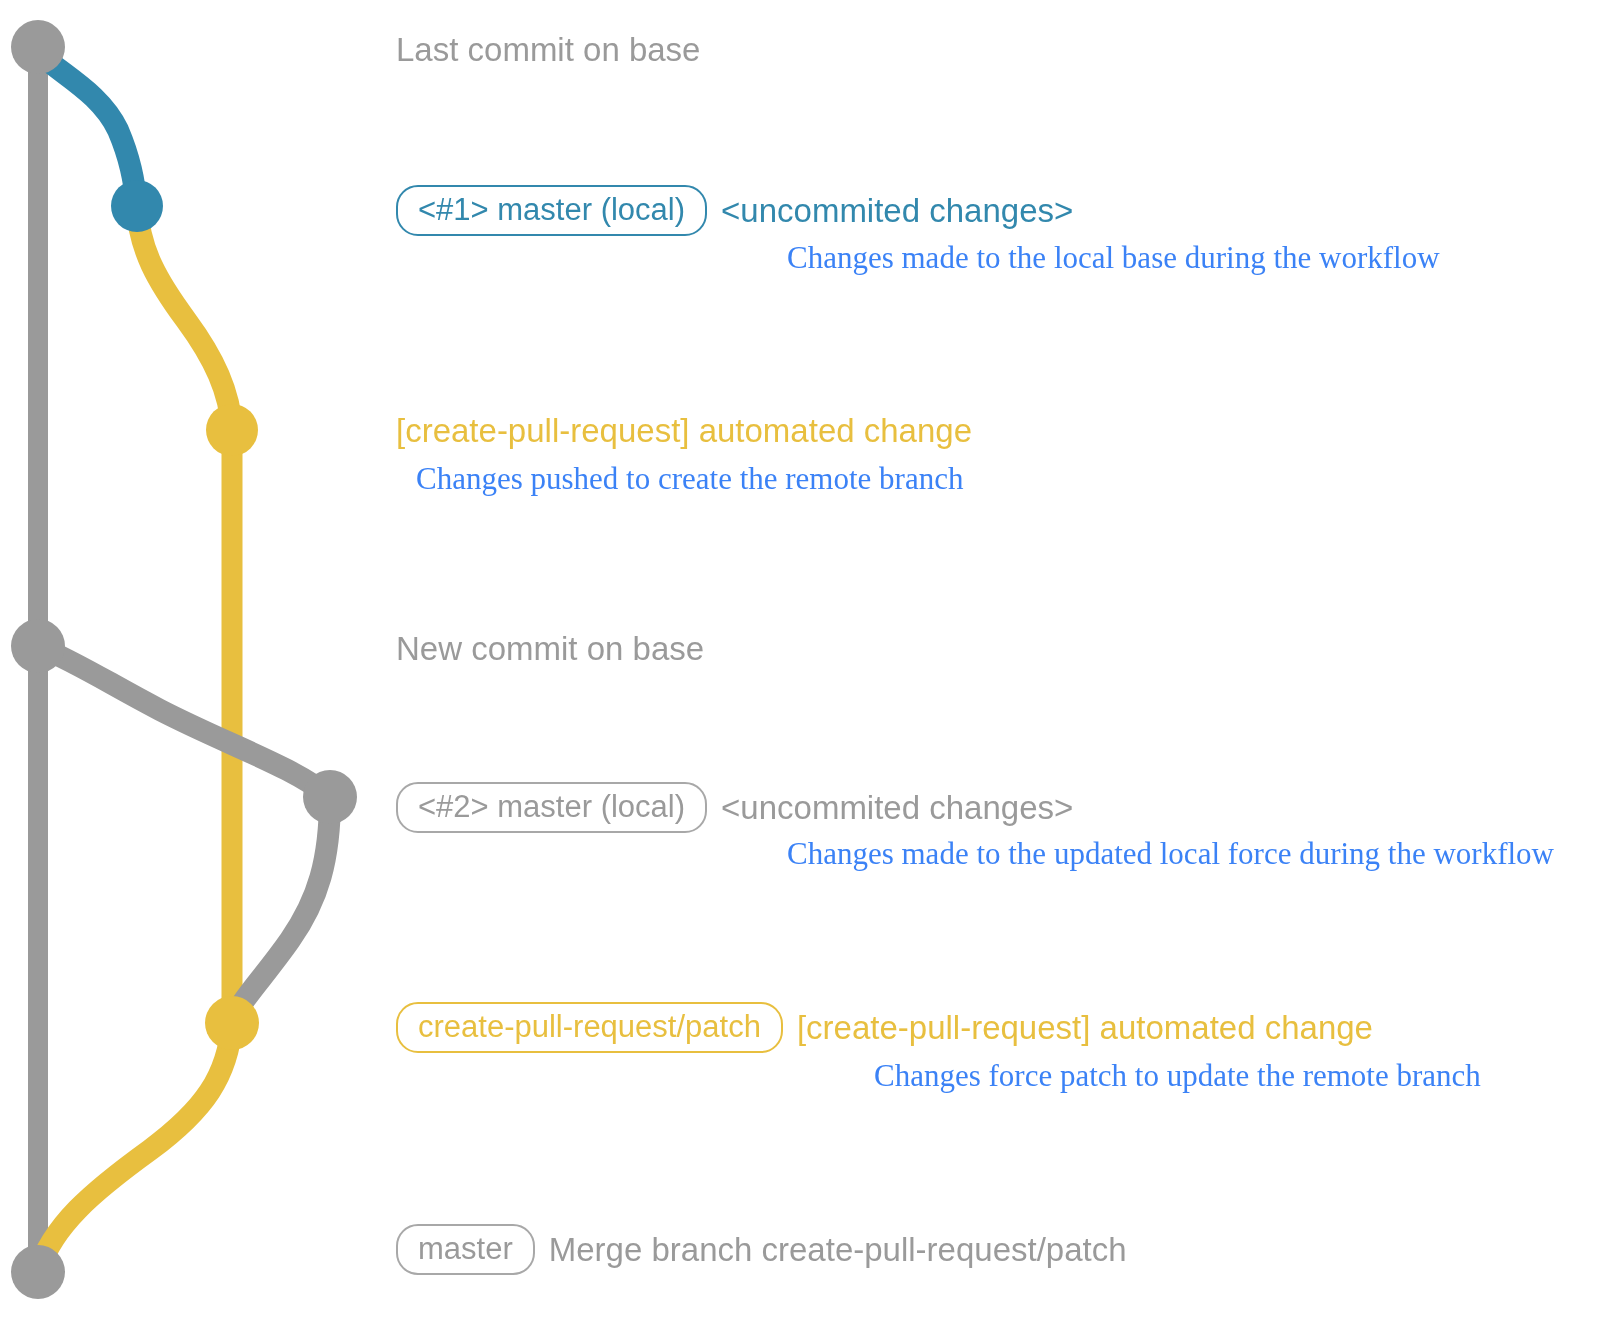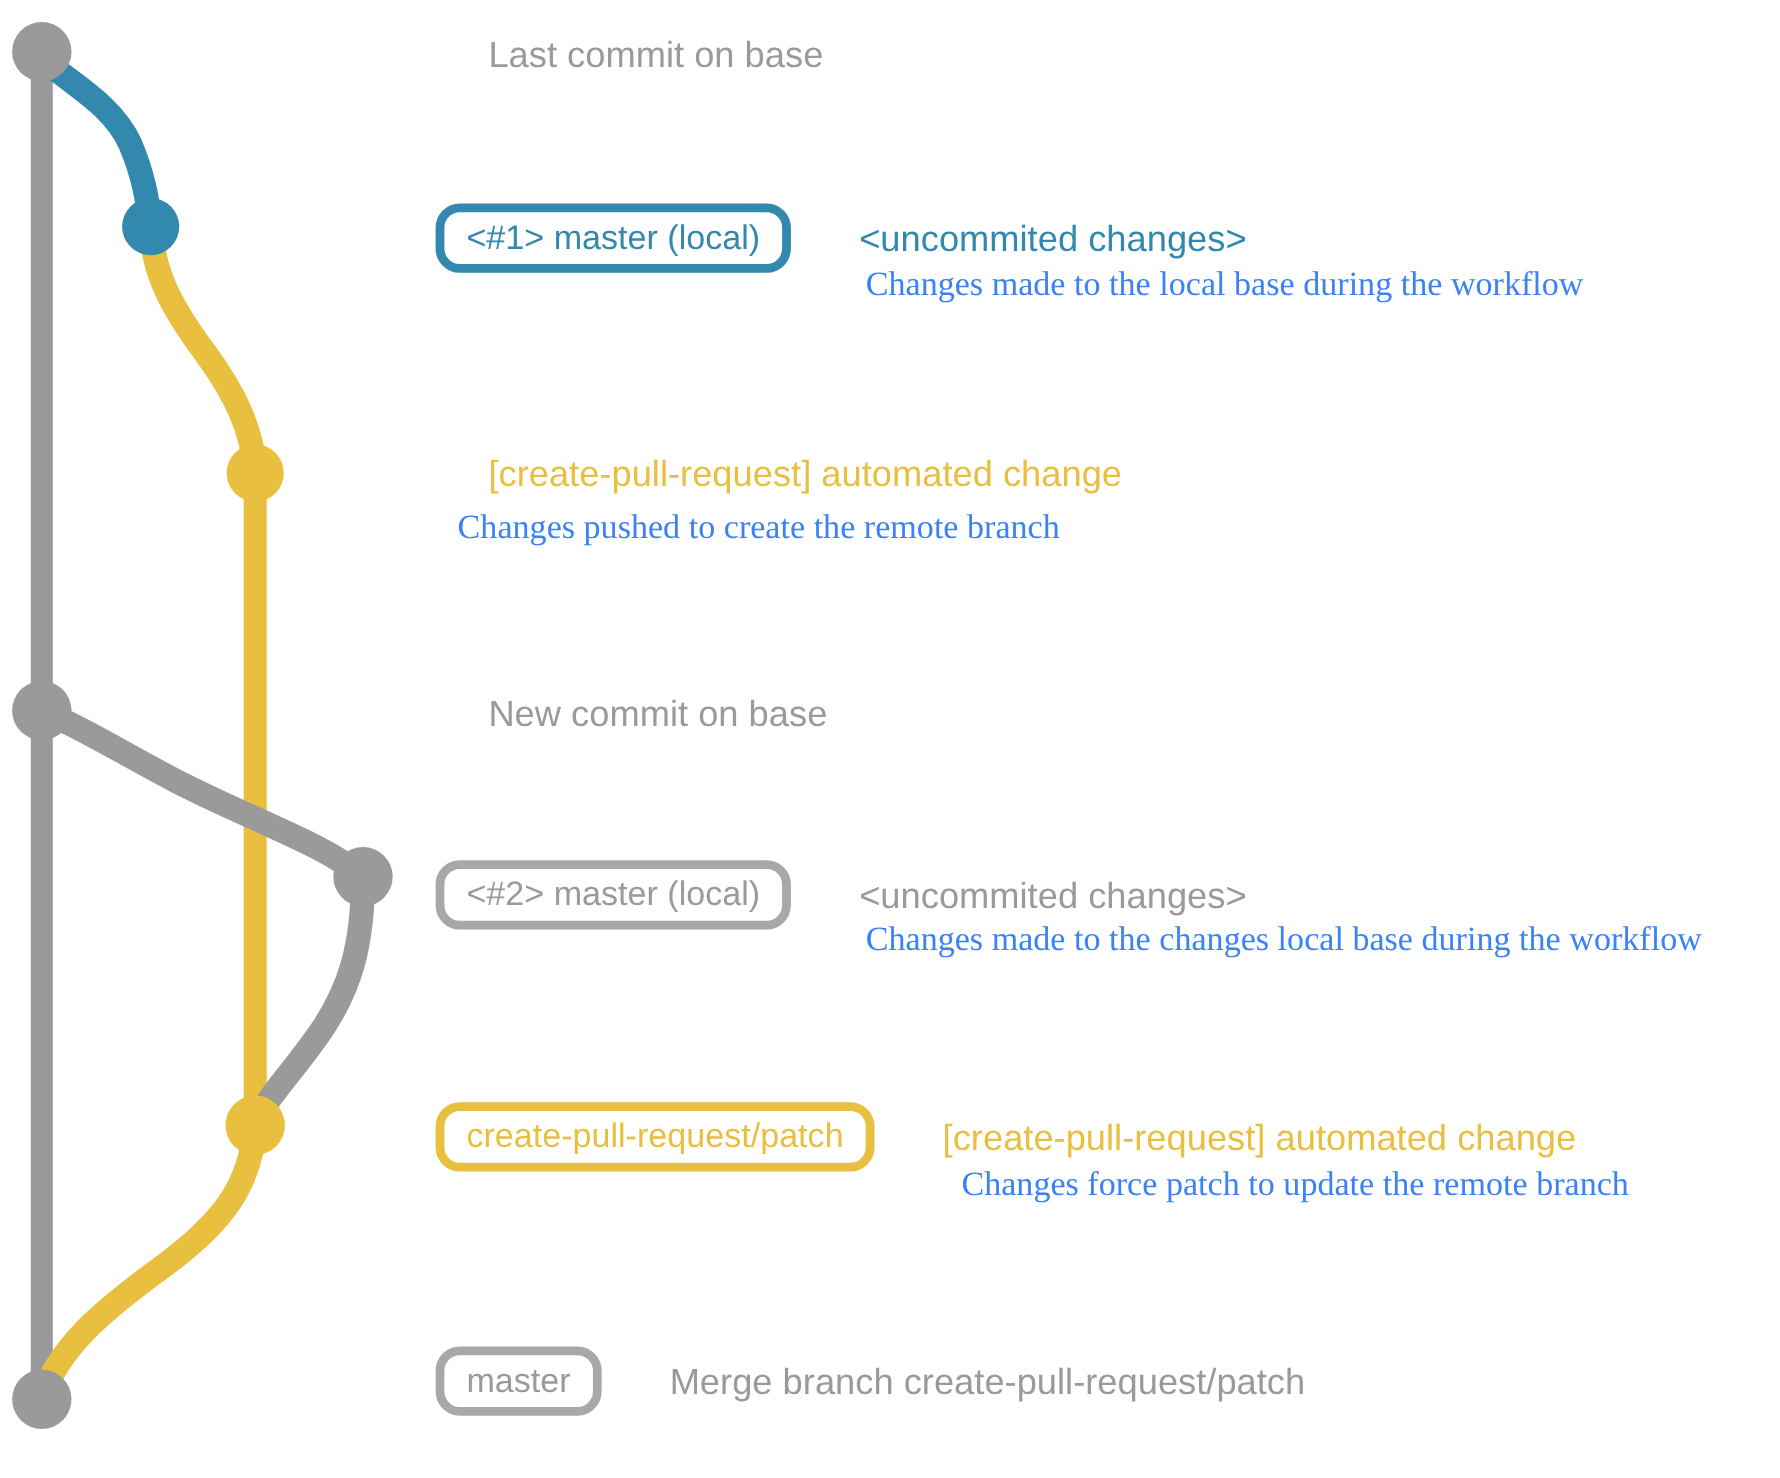--- a/index.html
+++ b/index.html
@@ -22,21 +22,21 @@
     width: 1618px;
     height: 1344px;
   }
   .row {
     position: absolute;
     display: flex;
     align-items: center;
   }
   .badge {
     display: inline-block;
-    border: 8px solid #d946ef;
+    border: 2px solid #d946ef;
     border-radius: 22px;
     padding: 7px 20px 9px 20px;
     font-size: 31px;
     color: #8c8c8c;
     line-height: 1;
     white-space: nowrap;
     background: #ffffff;
   }
   .badge.blue {
     border-color: #3288ad;
@@ -47,21 +47,20 @@
     color: #e8bf3f;
   }
   .badge.gray {
     border-color: #a8a8a8;
     color: #9a9a9a;
   }
   .subject {
     font-size: 33px;
     white-space: nowrap;
     line-height: 1;
-    margin-left: 48px;
   }
   .subject.gray { color: #9a9a9a; }
   .subject.blue { color: #3288ad; }
   .subject.yellow { color: #e8bf3f; }
   .badge-gap { width: 14px; flex: none; }
   .desc {
     position: absolute;
     font-family: "Liberation Serif", serif;
     font-size: 31px;
     color: #3b82f6;
@@ -117,21 +116,21 @@
 
   <div class="row" style="left:396px; top:632px;text-align:right;">
     <span class="subject gray">New commit on base</span>
   </div>
 
   <div class="row" style="left:396px; top:782px;">
     <span class="badge gray">&lt;#2&gt; master (local)</span>
     <span class="badge-gap"></span>
     <span class="subject gray">&lt;uncommited changes&gt;</span>
   </div>
-  <div class="desc" style="left:787px; top:838px;">Changes made to the changes local base during the workflow</div>
+  <div class="desc" style="left:787px; top:838px;">Changes made to the updated local force during the workflow</div>
 
   <div class="row" style="left:396px; top:1002px;">
     <span class="badge yellow">create-pull-request/patch</span>
     <span class="badge-gap"></span>
     <span class="subject yellow">[create-pull-request] automated change</span>
   </div>
   <div class="desc" style="left:874px; top:1060px;">Changes force patch to update the remote branch</div>
 
   <div class="row" style="left:396px; top:1224px;">
     <span class="badge gray">master</span>

